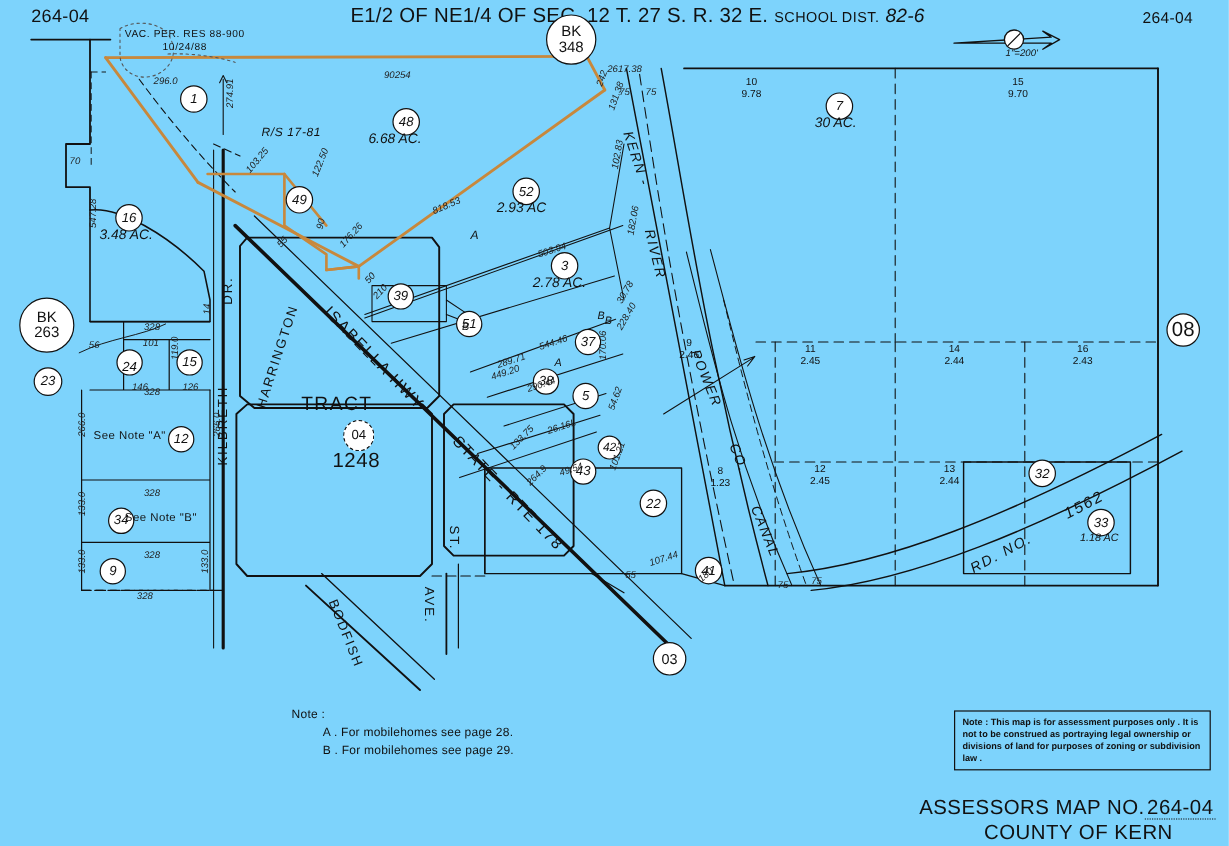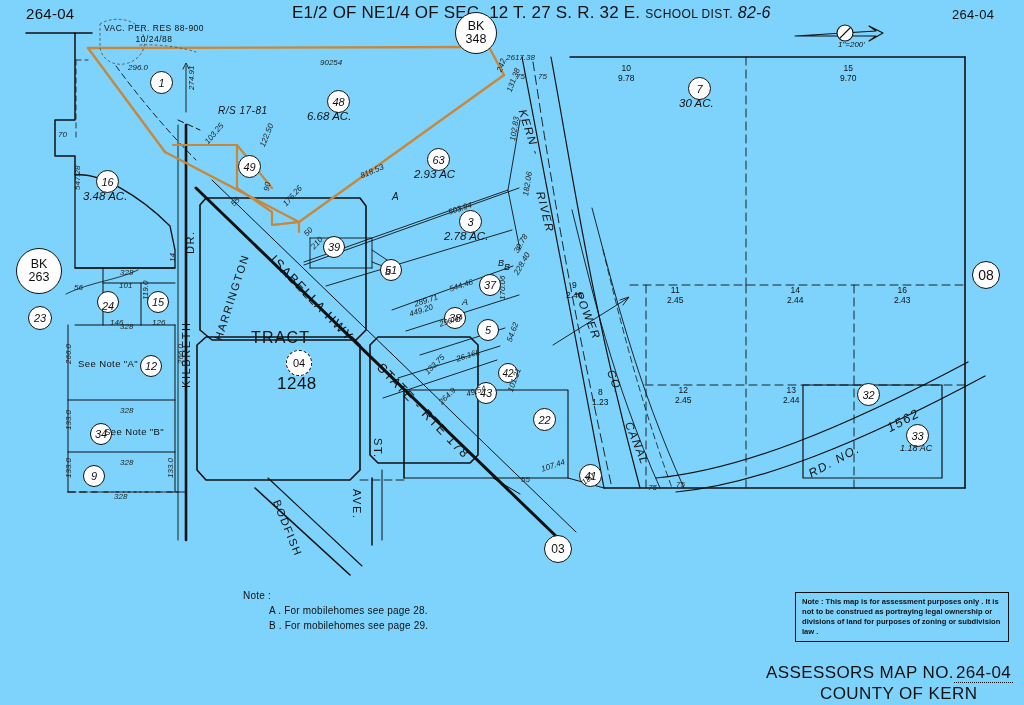--- a/index.html
+++ b/index.html
@@ -209,21 +209,21 @@
 
   <div class="bkcirc" style="left:455px;top:12px;width:40px;height:40px;">
     <span>BK</span>
     <span>348</span>
   </div>
   <div class="bkcirc" style="left:16px;top:248px;width:44px;height:44px;">
     <span>BK</span>
     <span>263</span>
   </div>
 
-  <div class="circ plain" style="left:972px;top:261px;width:26px;height:26px;font-size:14px;">
+  <div class="circ plain" style="left:972px;top:261px;width:26px;height:26px;font-size:17px;">
     <span>08</span>
   </div>
   <div class="circ plain" style="left:544px;top:535px;width:26px;height:26px;font-size:12px;">
     <span>03</span>
   </div>
   <div class="circ" style="left:28px;top:306px;width:22px;height:22px;">
     <span>23</span>
   </div>
 
   <div class="circ" style="left:150px;top:71px;width:21px;height:21px;">
@@ -240,21 +240,21 @@
     <span>48</span>
     </div>
   <div class="acre" style="left:307px;top:110px;">
     <span>6.68 AC.</span></div>
 
   <div class="circ" style="left:238px;top:155px;width:21px;height:21px;">
     <span>49</span>
     </div>
 
   <div class="circ" style="left:427px;top:148px;width:21px;height:21px;">
-    <span>63</span>
+    <span>52</span>
     </div>
   <div class="acre" style="left:414px;top:168px;">
     <span>2.93 AC</span></div>
 
   <div class="circ" style="left:459px;top:210px;width:21px;height:21px;">
     <span>3</span>
     </div>
   <div class="acre" style="left:444px;top:230px;">
     <span>2.78 AC.</span></div>
 

